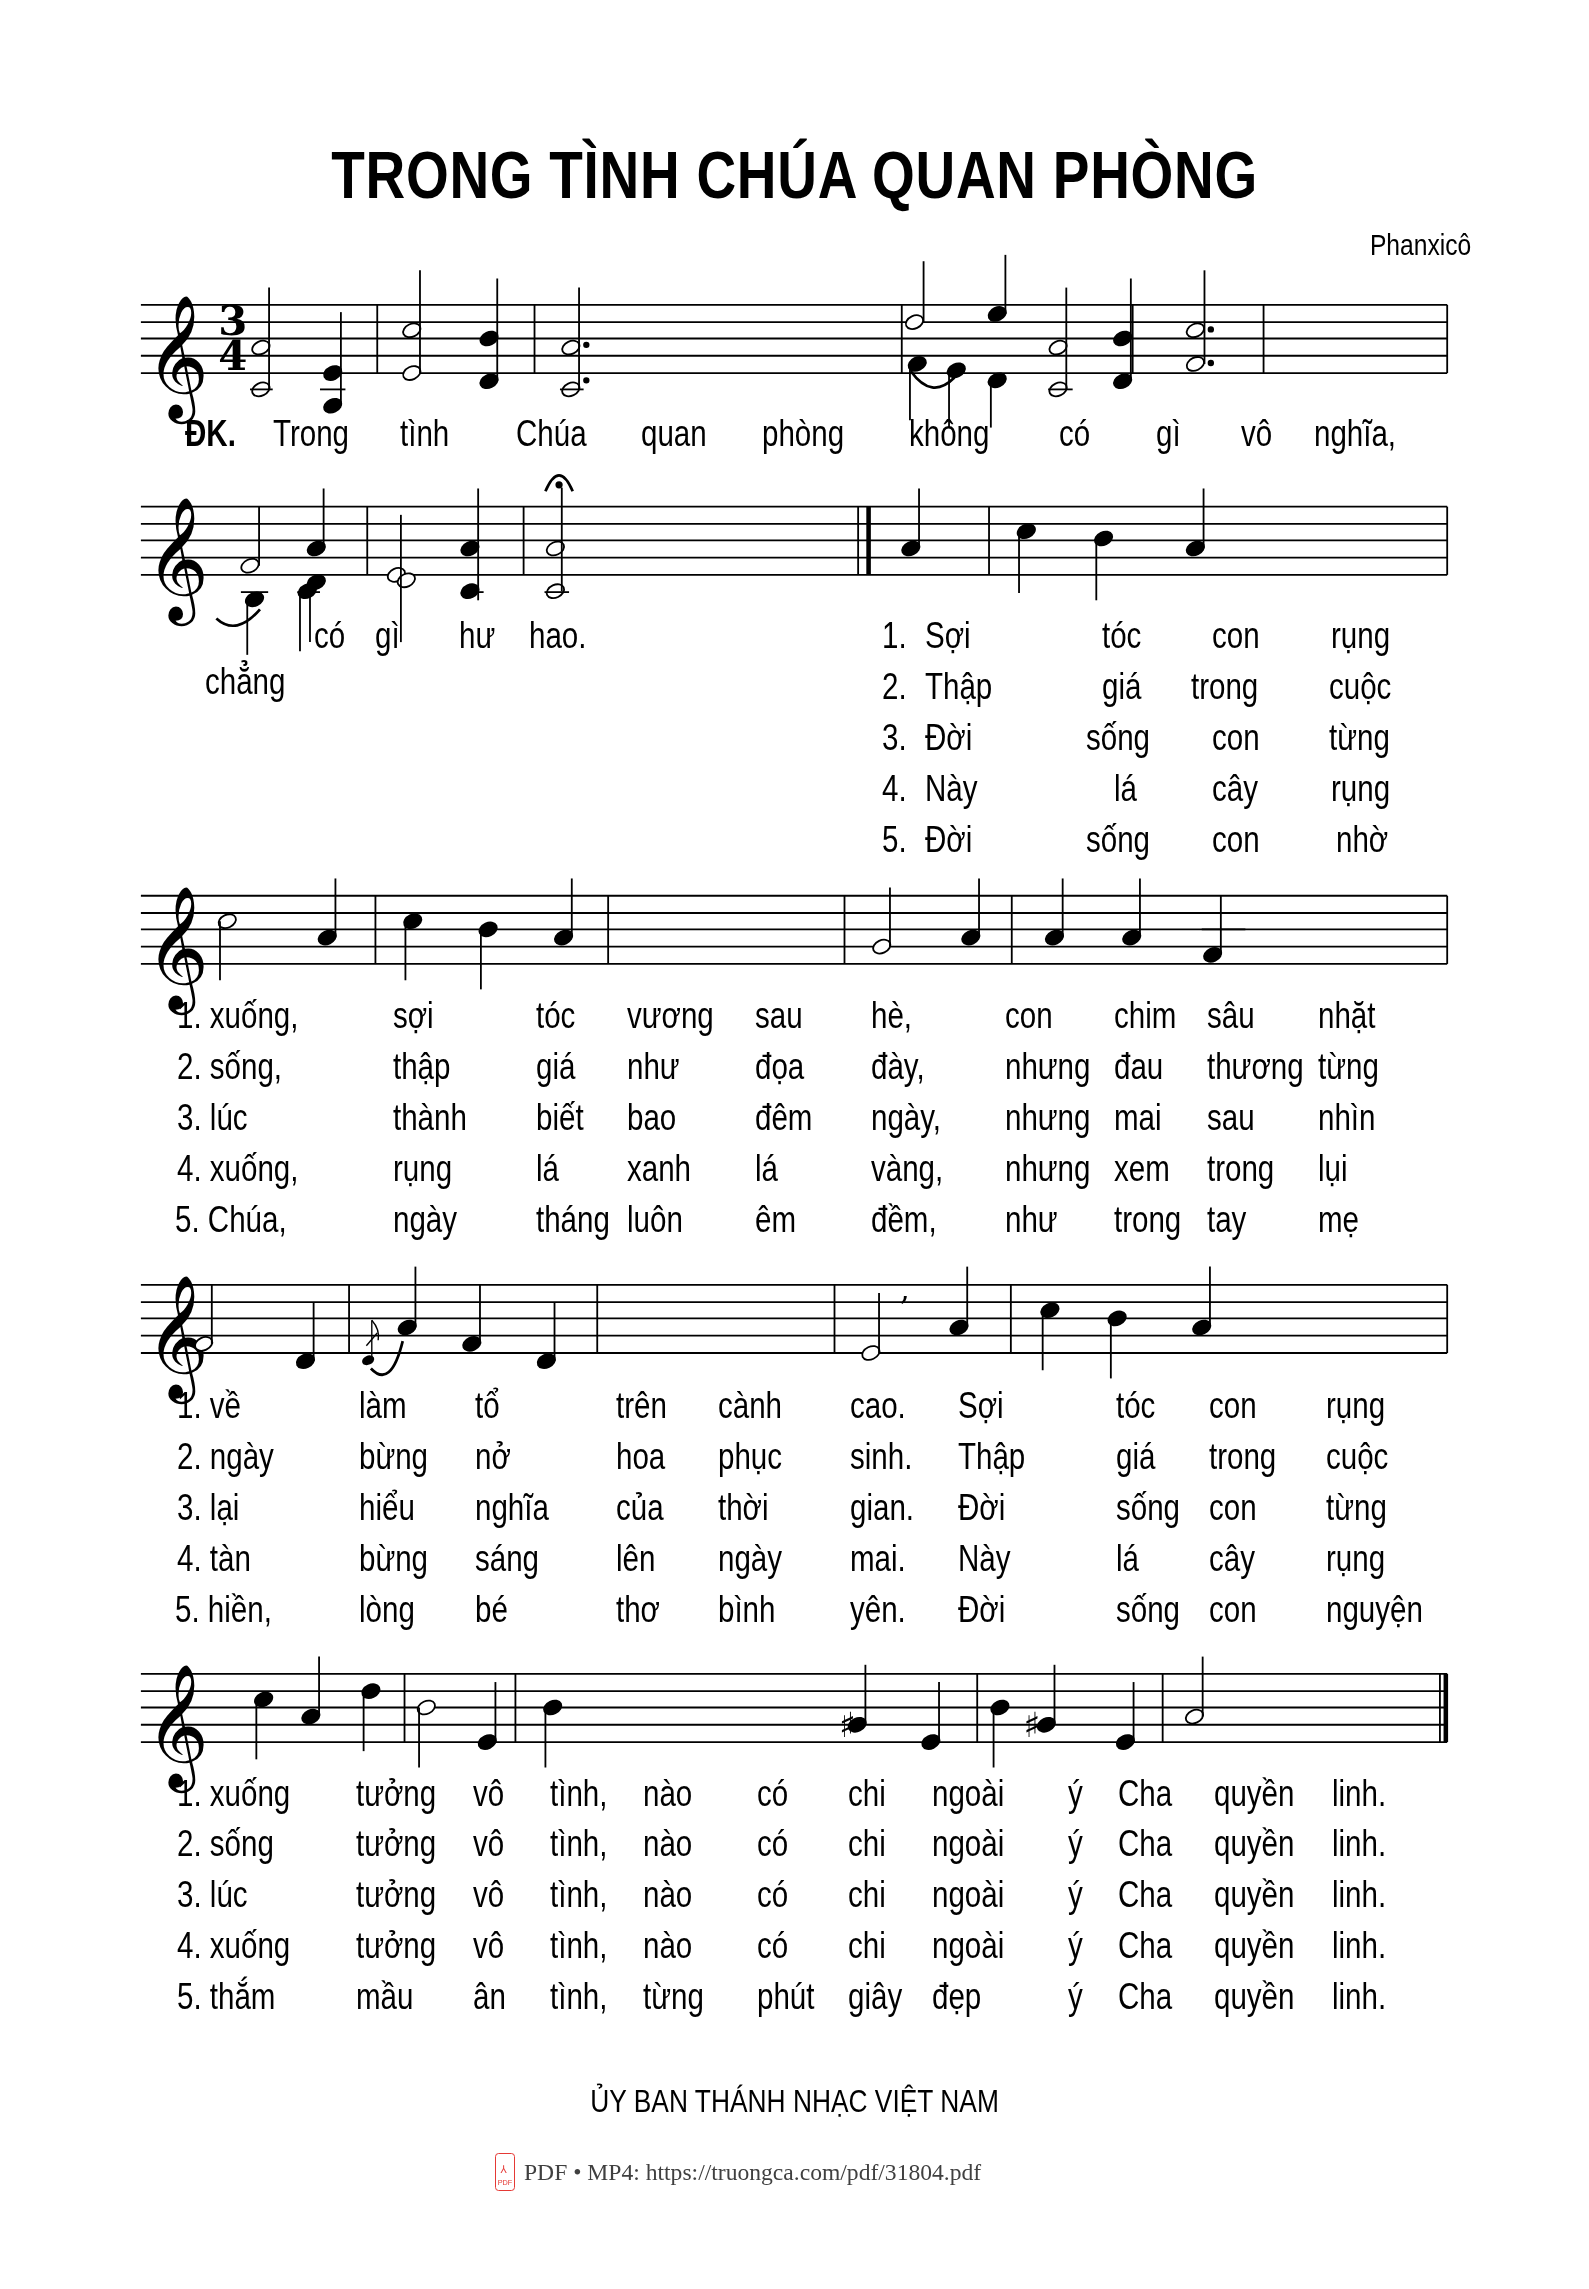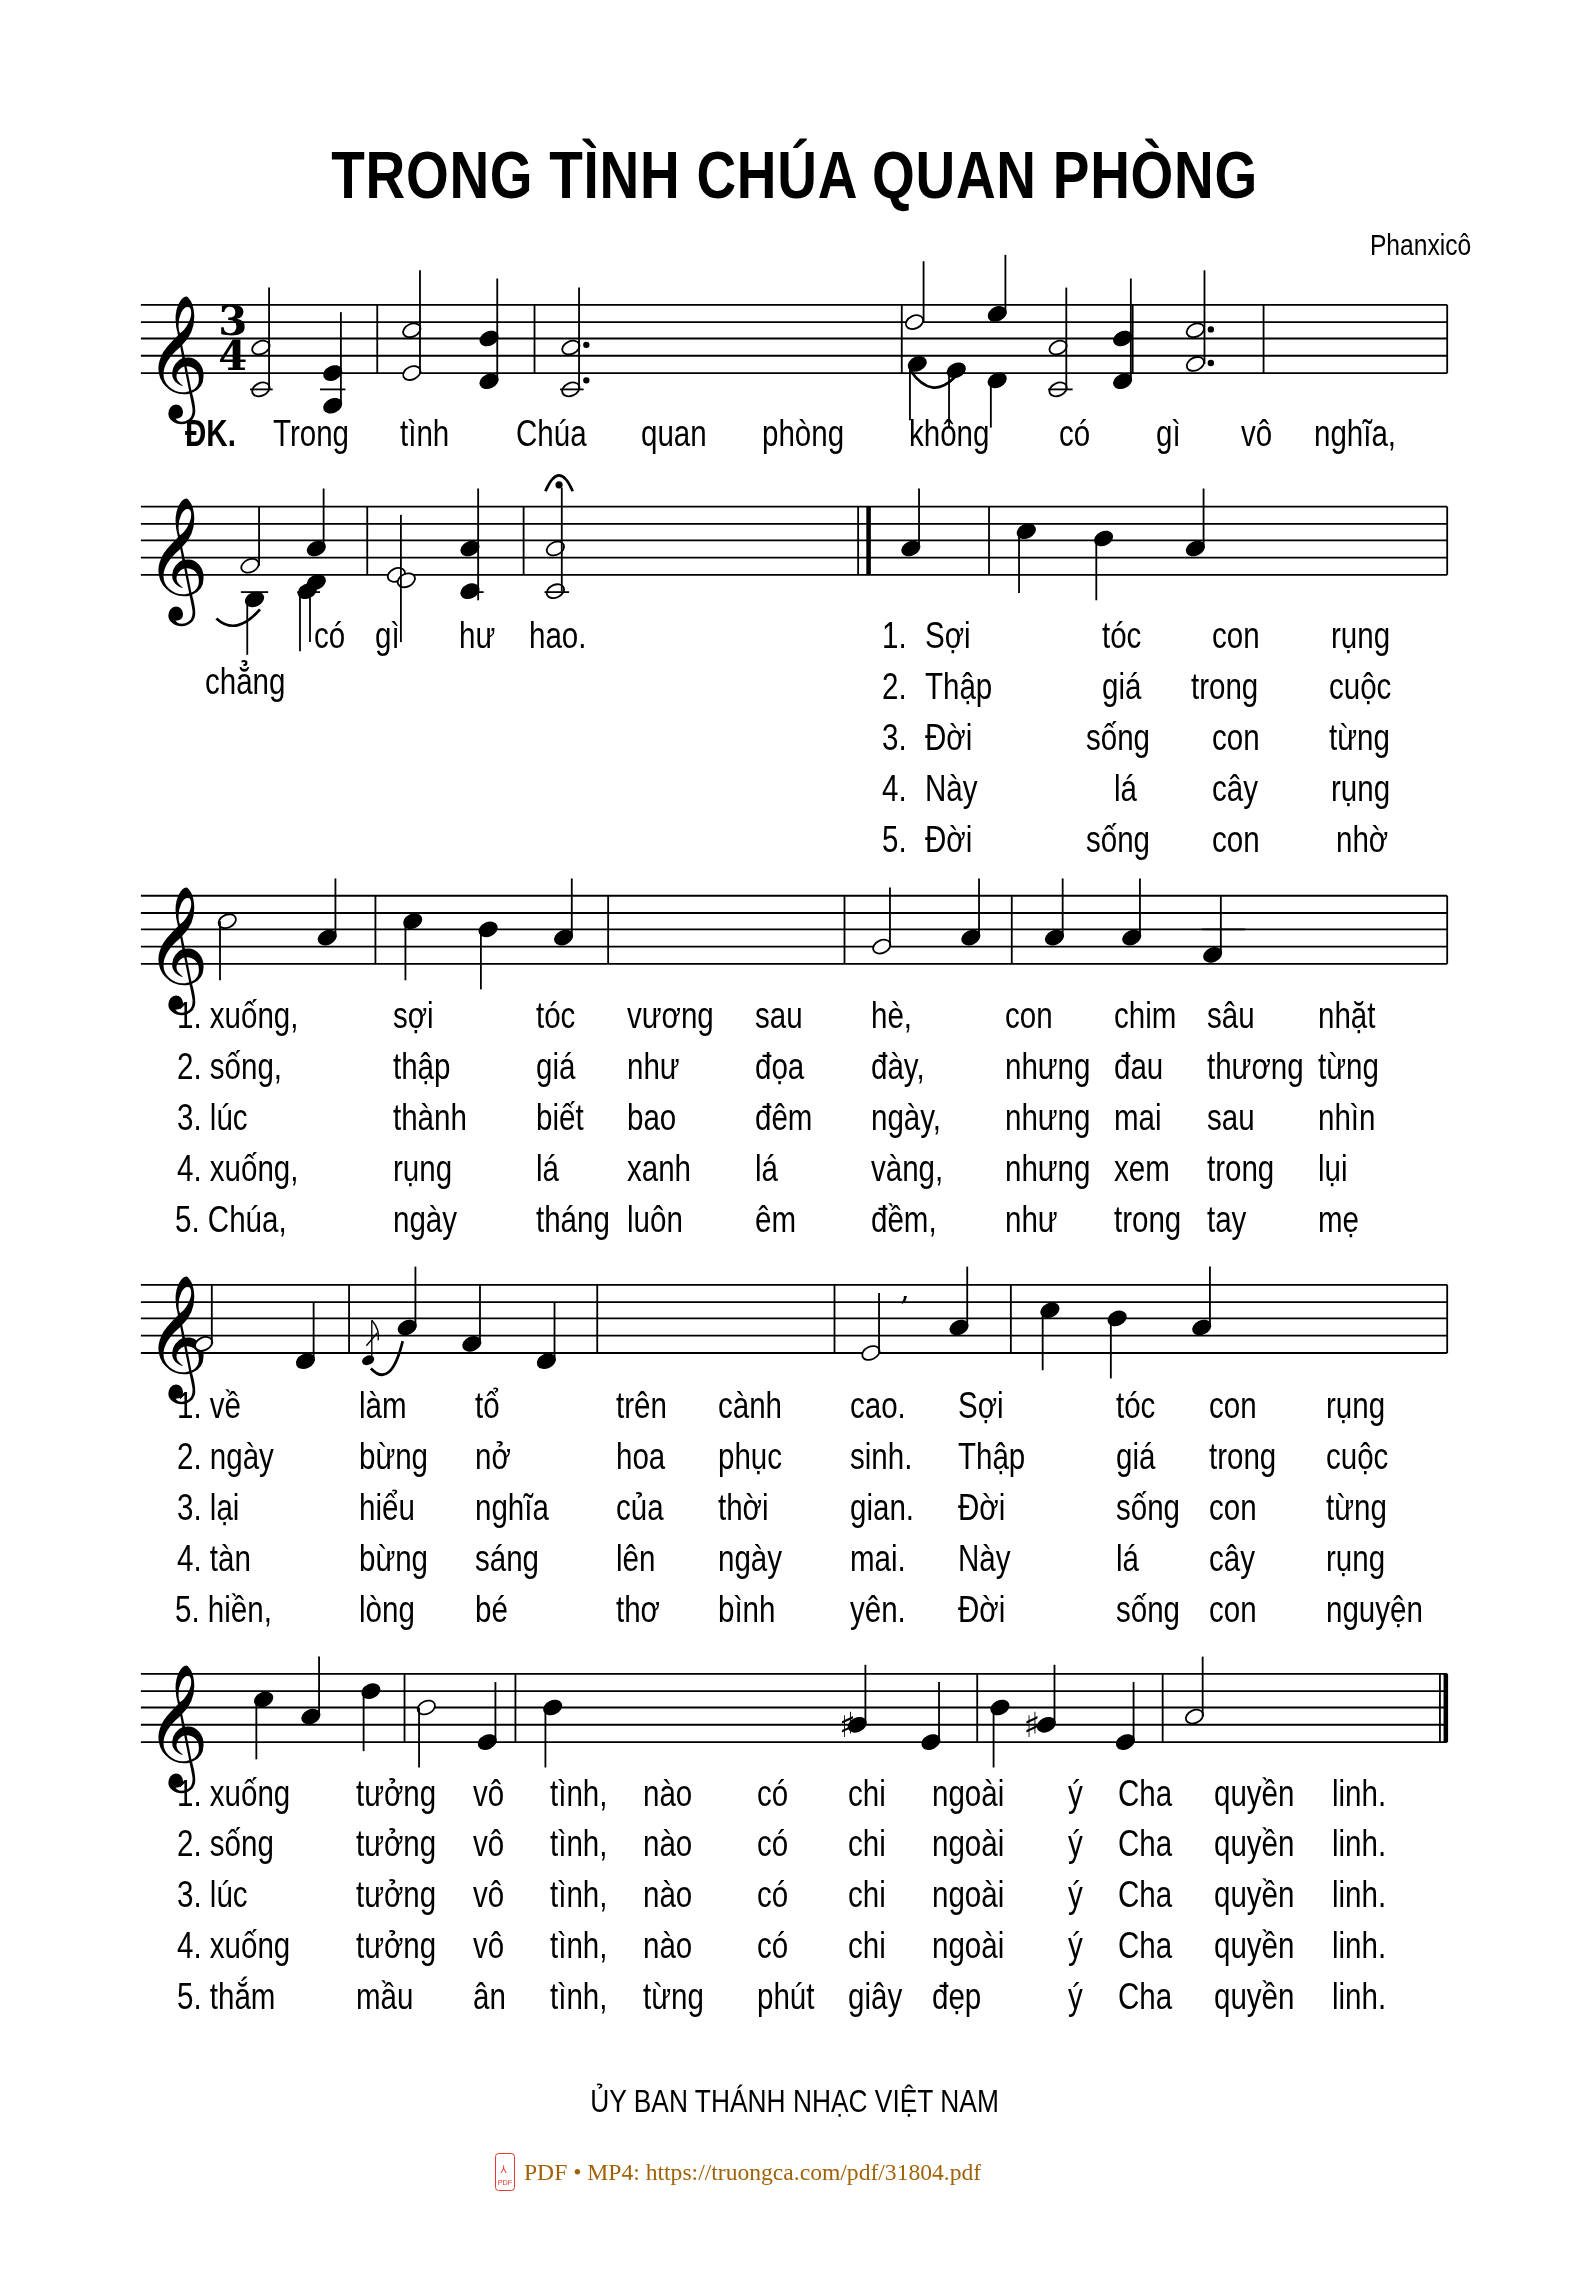--- a/index.html
+++ b/index.html
@@ -7,21 +7,21 @@
   .title{position:absolute;left:0;width:1589px;top:136px;text-align:center;font-family:"Liberation Sans",sans-serif;font-weight:bold;font-size:67px;letter-spacing:0.9px;transform:scaleX(0.82);transform-origin:795px 0;}
   .composer{position:absolute;right:118px;top:229px;font-size:29px;transform:scaleX(0.85);transform-origin:right top;}
   svg.staff{position:absolute;left:0;top:0;}
   .lyr{position:absolute;font-size:36px;white-space:nowrap;transform:scaleX(0.82);transform-origin:left top;line-height:1;}
   .dk{font-weight:bold;}
   .footer-org{position:absolute;left:0;width:1589px;top:2084px;text-align:center;font-size:31px;transform:scaleX(0.85);transform-origin:795px 0;}
   .footer-link{position:absolute;left:495px;top:2153px;display:flex;align-items:center;gap:9px;}
   .pdf-icon{width:20px;height:38px;border:1.8px solid #e53935;border-radius:3.6px;position:relative;background:#fff;box-sizing:border-box;}
   .pdf-icon span{position:absolute;bottom:2.7px;left:0;width:100%;text-align:center;font-size:7.3px;color:#e53935;font-family:"Liberation Sans",sans-serif;}
   .pdf-icon i{position:absolute;top:7.3px;left:4.5px;font-style:normal;color:#e53935;font-size:11px;}
-  .link-text{font-family:"Liberation Serif",serif;font-size:23.6px;color:#a16207;}
+  .link-text{font-family:"Liberation Serif",serif;font-size:23.6px;color:#404040;}
 </style>
 </head>
 <body>
 
 <div class="title">TRONG TÌNH CHÚA QUAN PHÒNG</div>
 <div class="composer">Phanxicô</div>
 
 <svg class="staff" width="1589" height="2046" viewBox="0 0 1748 2250">
   <defs>
     <g id="staff5">

